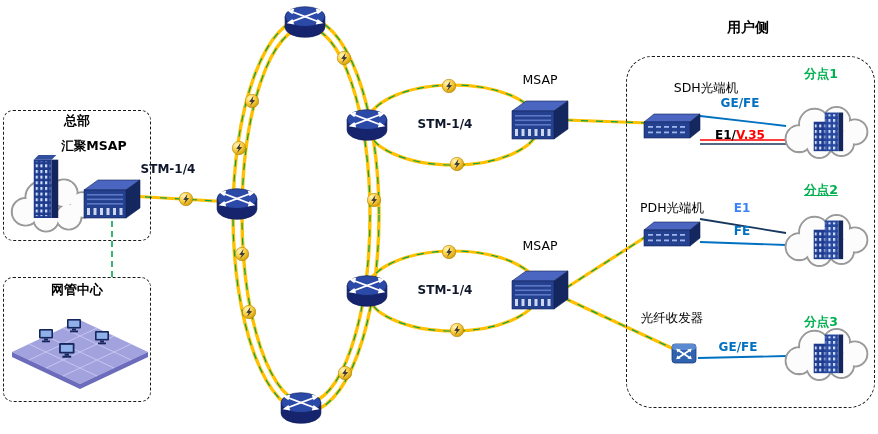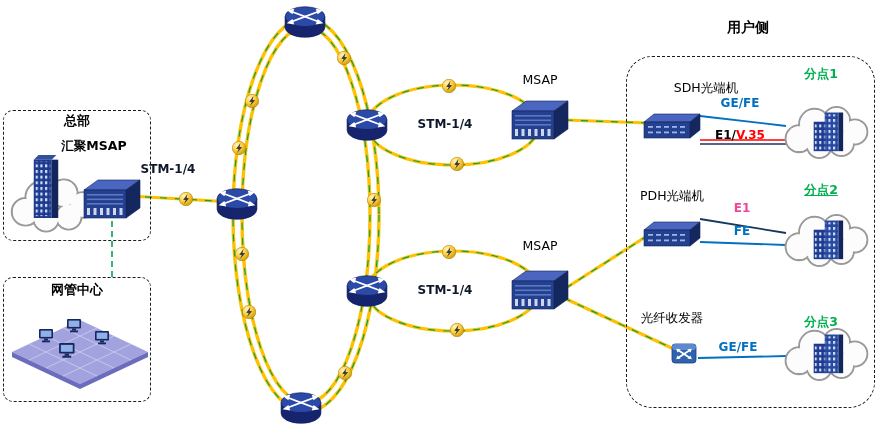--- a/index.html
+++ b/index.html
@@ -4,21 +4,21 @@
 <style>
   * { margin:0; padding:0; box-sizing:border-box; }
   html,body { background:#fff; }
   body { font-family:"DejaVu Sans","Liberation Sans",sans-serif; }
   .stage { position:relative; width:878px; height:434px; background:#fff; overflow:hidden;border-radius:6px; }
   .stage > svg { position:absolute; left:0; top:0; }
   .lbl { position:absolute; white-space:pre-line; text-align:center; color:#000; font-size:13px; line-height:15px; }
   .b  { font-weight:bold; }
   .c-orange { color:#0f172a; }
   .c-blue   { color:#0070C0; }
-  .c-navy   { color:#ec4899; }
+  .c-navy   { color:#3b82f6; }
   .c-green  { color:#00B050; }
   .c-red    { color:#FF0000; }
   .s12 { font-size:12px; }
   .s125 { font-size:12.5px; }
   .s14 { font-size:14px; }
   .core { font-size:16px; line-height:26px; font-weight:bold; }
   .dashed-box { position:absolute; border:1.6px dashed #1a1a1a; background:transparent; }
   .r10 { border-radius:10px; }
   .r26 { border-radius:26px; }
 </style>
@@ -272,21 +272,21 @@
 <div class="lbl b s14" style="left:716px; top:20px; width:64px;">用户侧</div>
 <div class="lbl b" style="left:42px; top:113px; width:70px;">总部</div>
 <div class="lbl b s125" style="left:52px; top:138px; width:84px;">汇聚MSAP</div>
 <div class="lbl b s12 c-orange" style="left:137px; top:162px; width:62px;">STM-1/4</div>
 <div class="lbl b" style="left:42px; top:282px; width:70px;">网管中心</div>
 <div class="lbl b s12 c-orange" style="left:414px; top:117px; width:62px;">STM-1/4</div>
 <div class="lbl b s12 c-orange" style="left:414px; top:283px; width:62px;">STM-1/4</div>
 <div class="lbl s125" style="left:514px; top:72px; width:52px;">MSAP</div>
 <div class="lbl s125" style="left:514px; top:238px; width:52px;">MSAP</div>
 <div class="lbl s125" style="left:634px; top:80px; width:76px;margin-left:34px;">SDH光端机</div>
-<div class="lbl s125" style="left:634px; top:188px; width:76px;text-align:center;">PDH光端机</div>
+<div class="lbl s125" style="left:634px; top:200px; width:76px;text-align:center;">PDH光端机</div>
 <div class="lbl s125" style="left:634px; top:310px; width:76px;">光纤收发器</div>
 <div class="lbl b s125 c-green" style="left:799px; top:66px; width:44px;">分点1</div>
 <div class="lbl b s125 c-green" style="left:799px; top:182px; width:44px;text-decoration:underline;">分点2</div>
 <div class="lbl b s125 c-green" style="left:799px; top:314px; width:44px;">分点3</div>
 <div class="lbl b s12 c-blue" style="left:714px; top:96px; width:52px;">GE/FE</div>
 <div class="lbl b s12" style="left:704px; top:128px; width:72px;"><span>E1/</span><span class="c-red">V.35</span></div>
 <div class="lbl b s12 c-navy" style="left:724px; top:201px; width:36px;">E1</div>
 <div class="lbl b s12 c-blue" style="left:724px; top:224px; width:36px;">FE</div>
 <div class="lbl b s12 c-blue" style="left:710px; top:340px; width:56px;">GE/FE</div>
 

